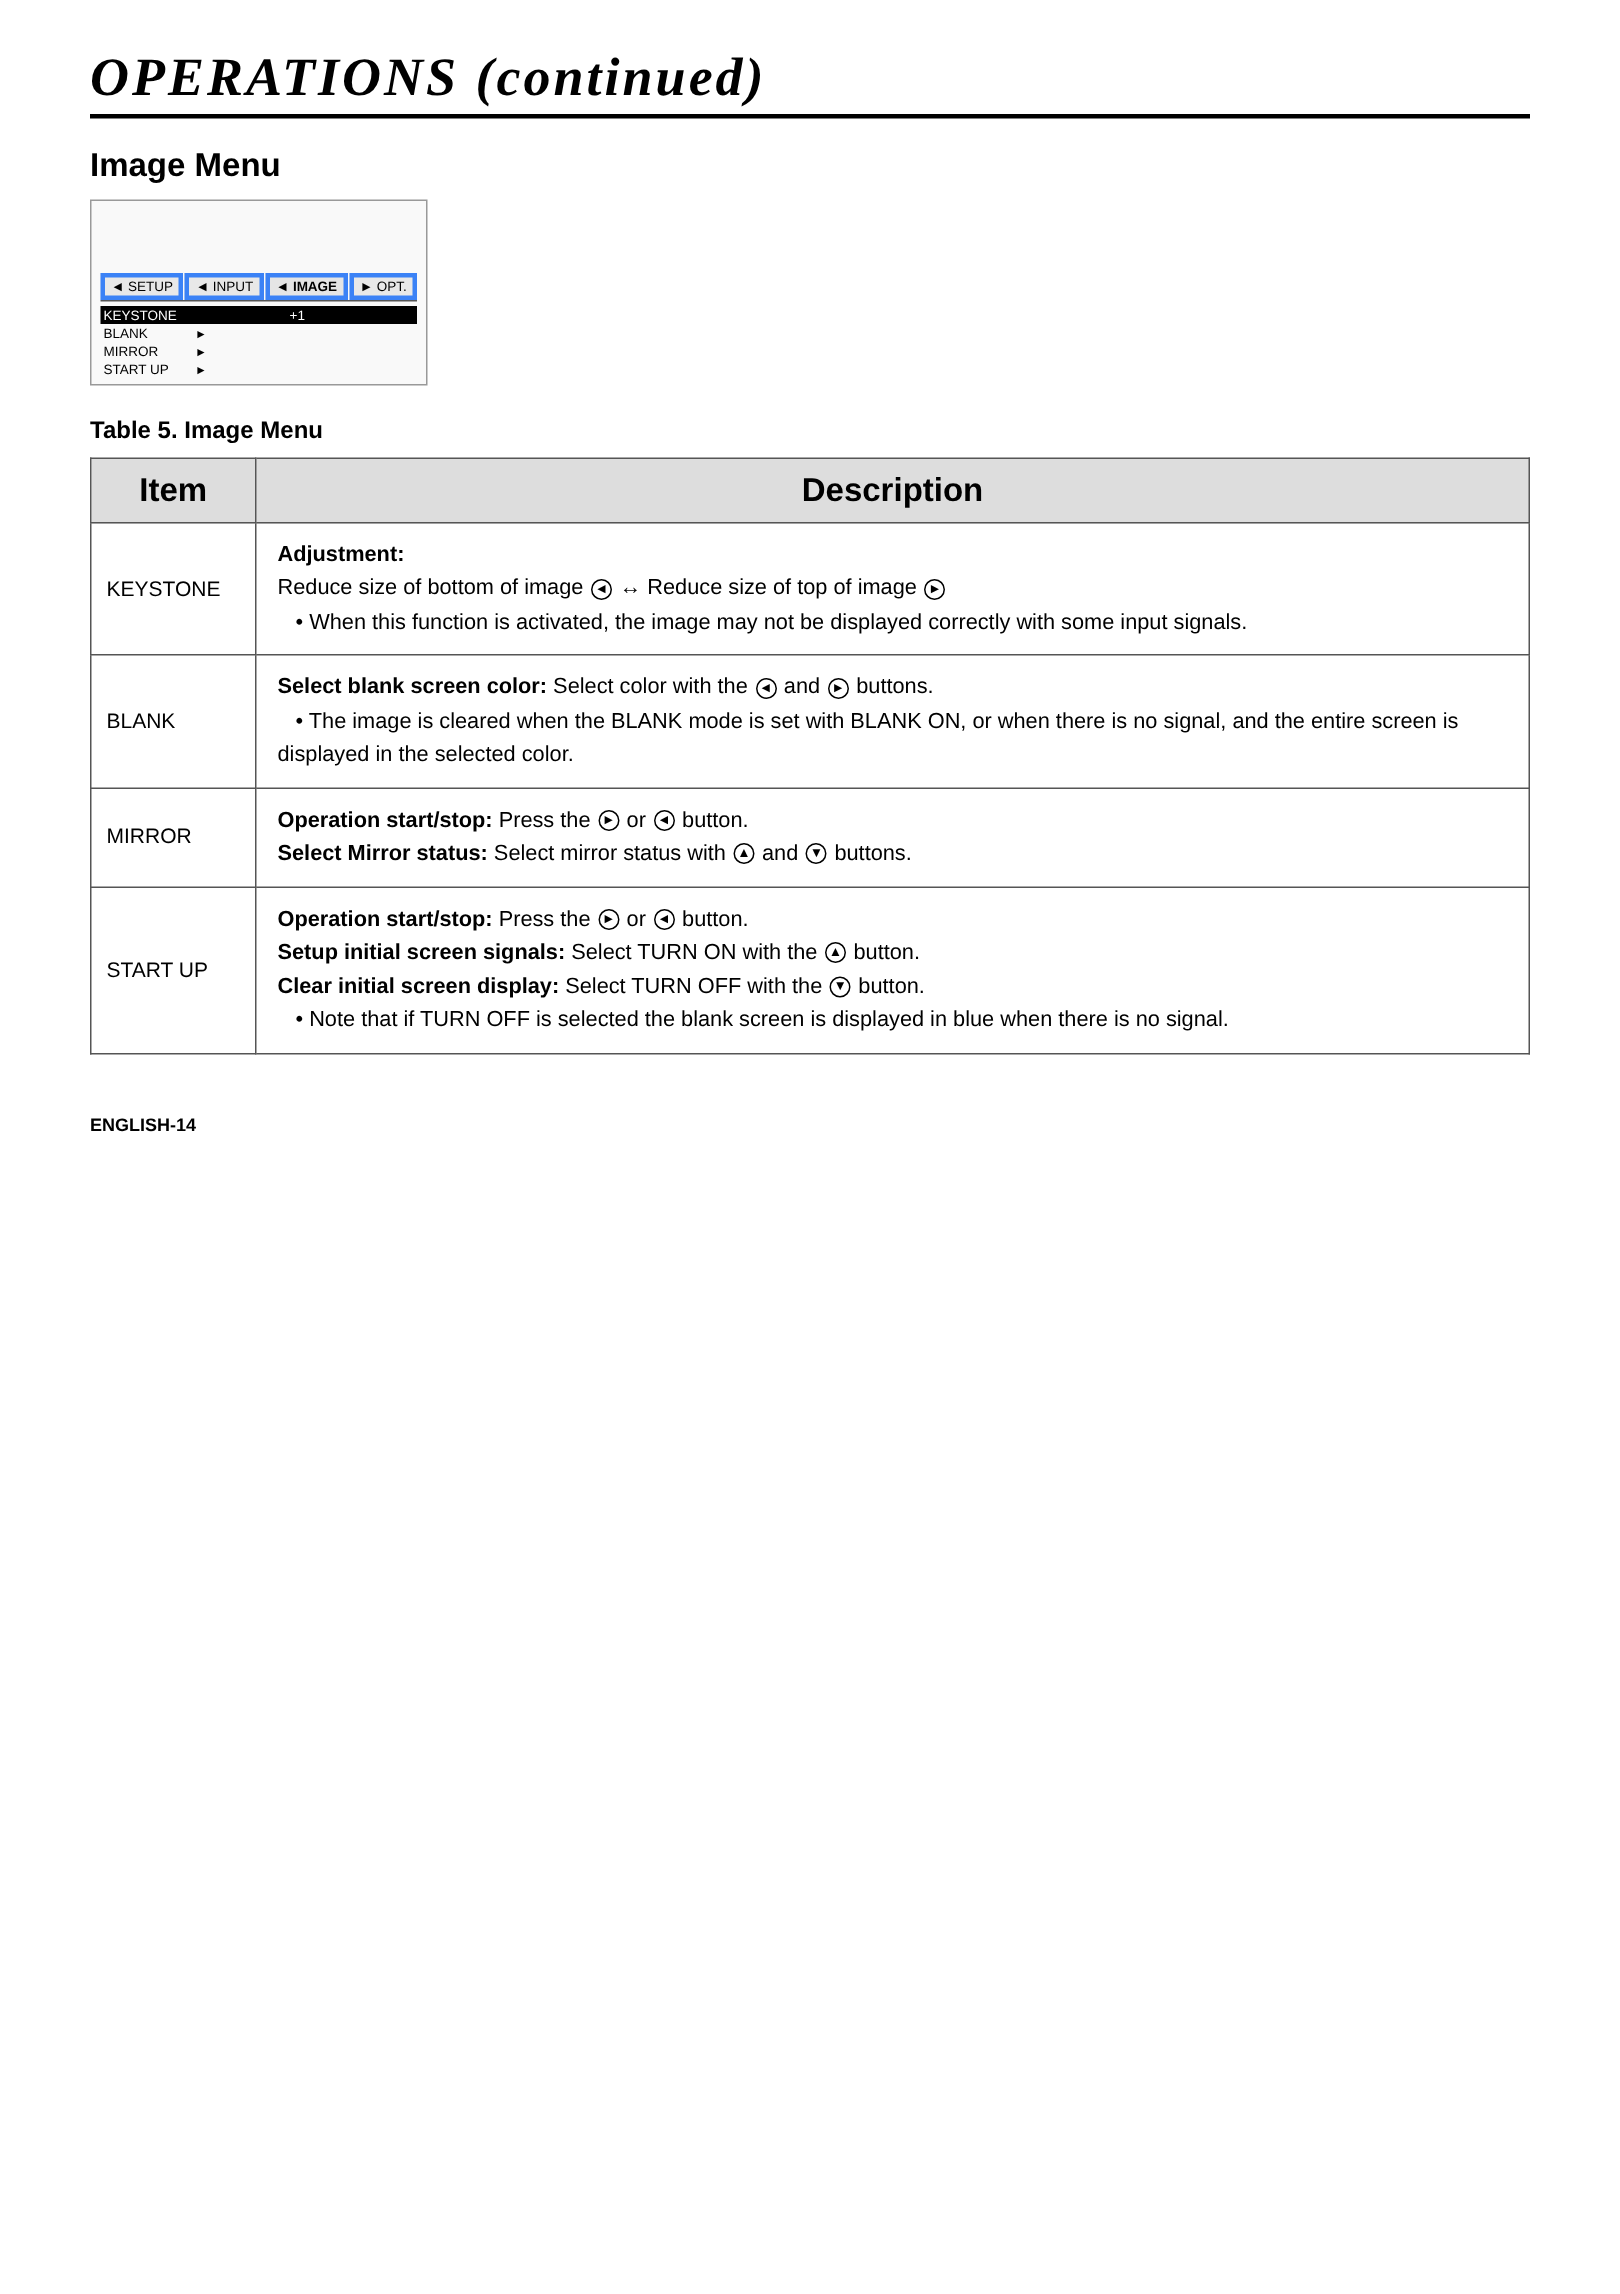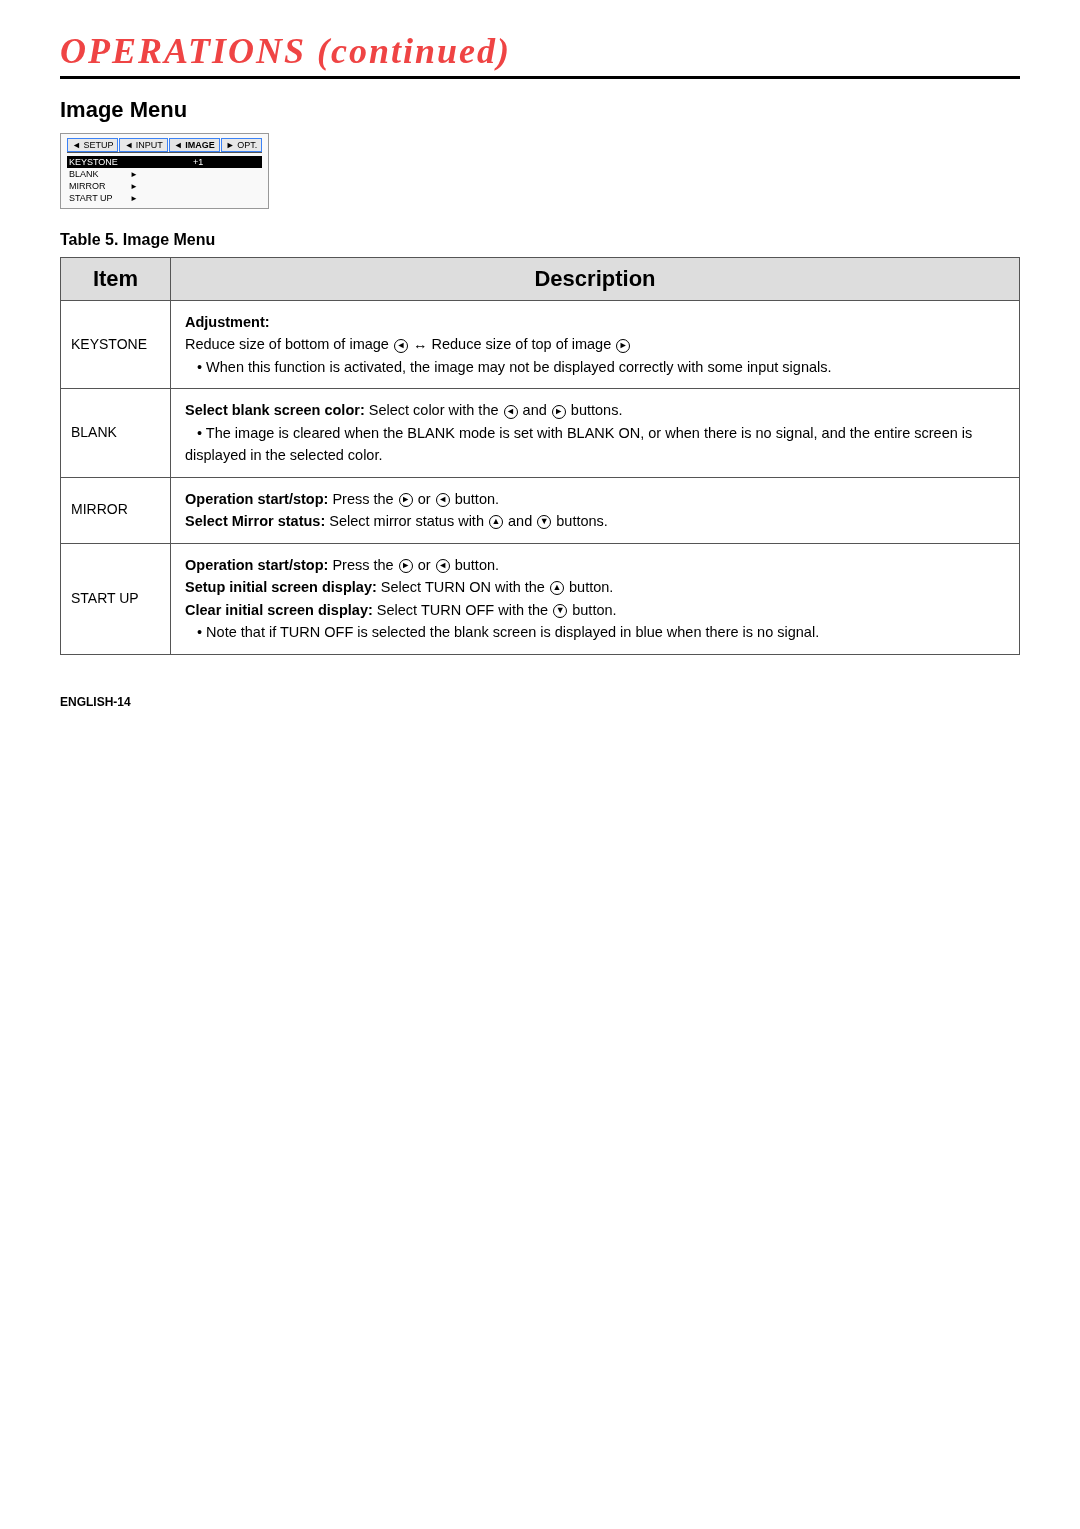--- a/index.html
+++ b/index.html
@@ -12,21 +12,21 @@
       font-size: 15px;
       color: #000;
       padding: 30px 60px 40px 60px;
     }
 
     .page-title {
       font-family: Georgia, 'Times New Roman', serif;
       font-style: italic;
       font-size: 36px;
       font-weight: bold;
-      color: #ef4444;
+      color: #000000;
       letter-spacing: 2px;
       margin-bottom: 4px;
     }
 
     .title-underline {
       border: none;
       border-top: 3px solid #000;
       margin-bottom: 18px;
     }
 
@@ -61,23 +61,24 @@
     .menu-screenshot .menu-tabs {
       display: flex;
       border-bottom: 1px solid #555;
       margin-bottom: 3px;
       gap: 1px;
     }
 
     .menu-screenshot .menu-tab {
       font-size: 9px;
       padding: 1px 4px;
-      border: 1px solid #3b82f6;
+      border: 3px solid #3b82f6;
       background: #e8e8e8;
       cursor: default;
+      margin-top: 44px;
     }
 
     .menu-screenshot .menu-tab.active {
       background: #e5e5e5;
       font-weight: bold;
     }
 
     .menu-screenshot .menu-row {
       display: flex;
       align-items: center;
@@ -285,21 +286,21 @@
 
     <tr>
       <td class="item-cell">START UP</td>
       <td class="desc-cell">
         <b>Operation start/stop:</b>
         Press the
         <span class="circle-icon">►</span>
         or
         <span class="circle-icon">◄</span>
         button.<br>
-        <b>Setup initial screen display:</b>
+        <b>Setup initial screen signals:</b>
         Select TURN ON with the
         <span class="circle-icon">▲</span>
         button.<br>
         <b>Clear initial screen display:</b>
         Select TURN OFF with the
         <span class="circle-icon">▼</span>
         button.<br>
         <span class="bullet-line">Note that if TURN OFF is selected the blank screen is displayed in blue when there is no signal.</span>
       </td>
     </tr>

